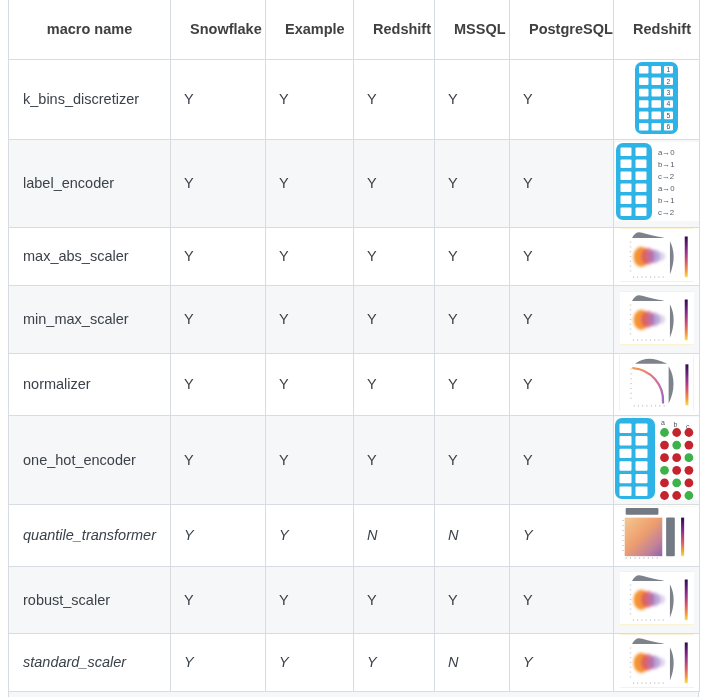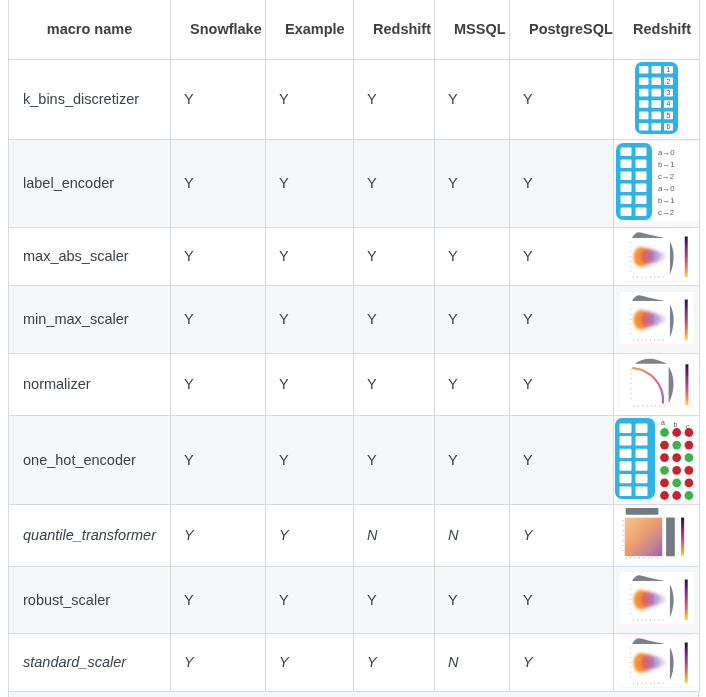--- a/index.html
+++ b/index.html
@@ -37,21 +37,21 @@
   }
   td {
     font-size: 14.5px;
     color: #3b424a;
     padding: 0 4px 0 13px;
     vertical-align: middle;
     text-align: left;
   }
   td.name-cell { padding-left: 14px; }
   td.example-cell { padding: 0; text-align: center; }
-  td.example-cell span { display: inline-block; line-height: 0; background: #f9a8d4; }
+  td.example-cell span { display: inline-block; line-height: 0; background: #eab308; }
   tbody tr:nth-child(even) { background: #f6f7f9; }
   tbody tr:nth-child(1) { height: 80px; }
   tbody tr:nth-child(2) { height: 88px; }
   tbody tr:nth-child(3) { height: 56px; margin-top: 34px; }
   tbody tr:nth-child(4) { height: 68px; }
   tbody tr:nth-child(5) { height: 62px; margin-top: 8px; }
   tbody tr:nth-child(6) { height: 89px; }
   tbody tr:nth-child(7) { height: 62px; font-style: italic; }
   tbody tr:nth-child(8) { height: 67px; }
   tbody tr:nth-child(9) { height: 58px; font-style: italic; }

